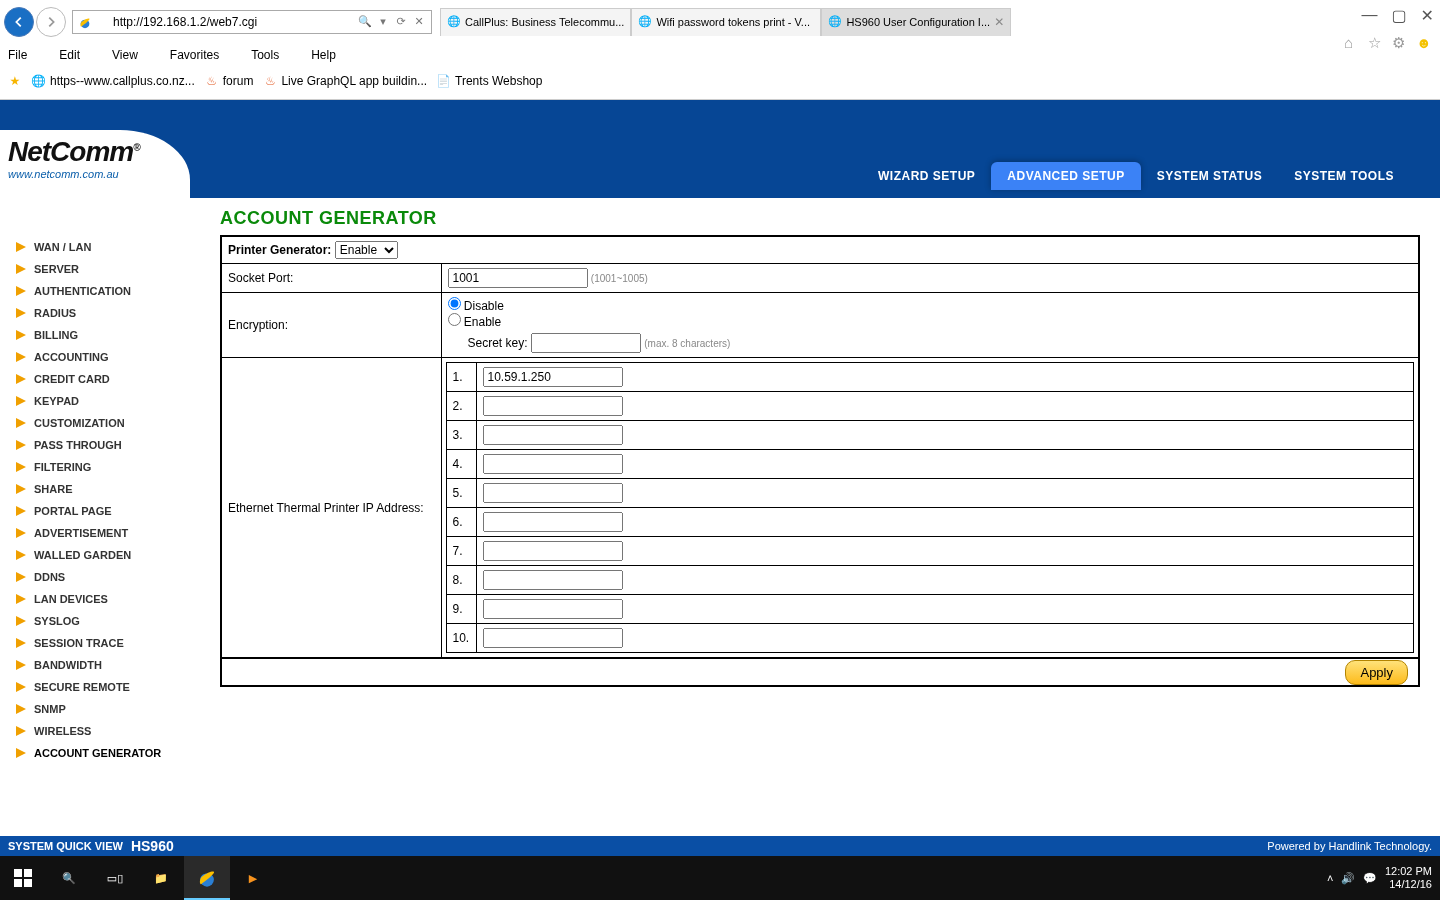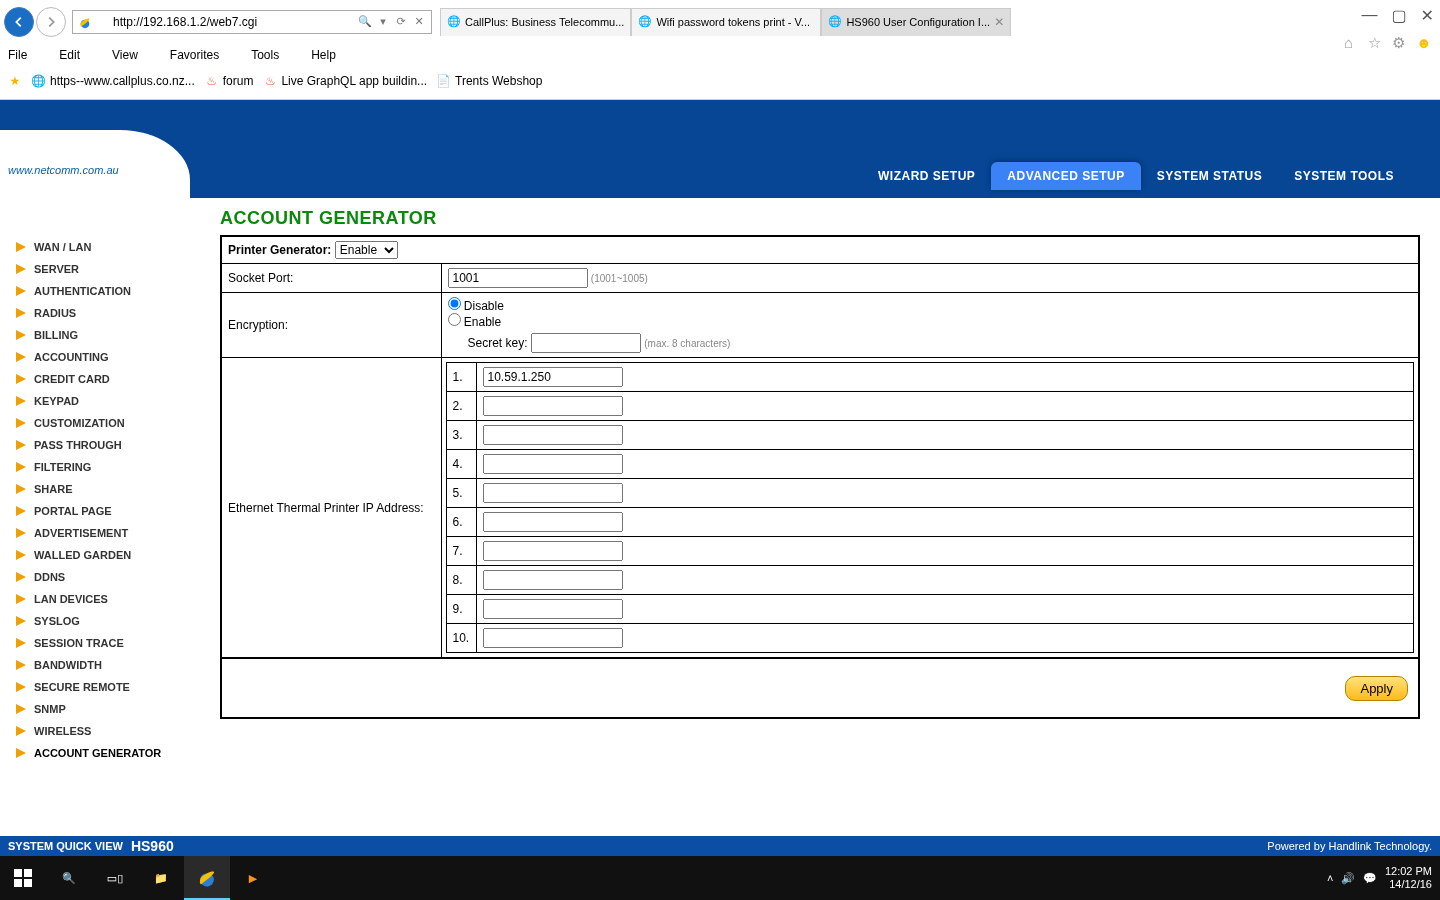--- a/index.html
+++ b/index.html
@@ -32,21 +32,21 @@
 .menu-row span { cursor: pointer; }
 
 .bookmarks-row { display: flex; align-items: center; height: 28px; padding: 0 8px; gap: 10px; font-size: 12px; }
 .bm { display: flex; align-items: center; gap: 4px; cursor: pointer; }
 .bm-ico { width: 14px; height: 14px; display:inline-flex; align-items:center; justify-content:center; }
 
 
 .page-top { height: 98px; background: #064695; position: relative; }
 .logo-area { position: absolute; left: 0; top: 30px; width: 190px; height: 100px; background: #fff; border-top-right-radius: 70px 50px; padding: 6px 8px; }
 .logo-main { font-family: "Arial Black", Arial; font-weight: 900; font-size: 28px; font-style: italic; letter-spacing: -1px; color: #111; }
-.logo-sub { font-size: 11px; color: #0a5eaa; font-style: italic; margin-top: 28px; }
+.logo-sub { font-size: 11px; color: #0a5eaa; font-style: italic; }
 .logo-r { font-size: 10px; vertical-align: super; }
 
 .main-nav { position: absolute; right: 30px; bottom: 8px; display: flex; gap: 0; height: 28px; align-items: center; }
 .main-nav .navitem { color: #fff; font-weight: bold; font-size: 12px; padding: 7px 16px; cursor: pointer; letter-spacing: .5px; }
 .main-nav .navitem.active { background: #3b82f6; border-radius: 6px 6px 0 0; box-shadow: 0 -1px 6px rgba(0,0,0,.3); }
 
 .page-body { display: flex; background: #fff; height: 700px; }
 .sidebar { width: 210px; padding: 16px 8px 8px 16px; }
 .sidebar .item { display: flex; align-items: center; gap: 8px; height: 22px; cursor: pointer; font-size: 11px; font-weight: bold; color: #333; }
 .sidebar .item.active { color: #000; }
@@ -59,21 +59,21 @@
 table.cfg td, table.cfg th { border: 1px solid #000; padding: 4px 6px; font-size: 12px; text-align: left; vertical-align: middle; }
 table.cfg .label-col { width: 220px; }
 select { font-size: 12px; }
 input[type=text].field { height: 20px; font-size: 12px; padding: 1px 3px; }
 .note { color: #888; font-size: 10px; }
 
 .inner-table { width: 100%; border-collapse: collapse; }
 .inner-table td { border: 1px solid #000; padding: 3px 6px; font-size: 12px; }
 .inner-table td.num { width: 30px; }
 
-.apply-row { border: 2px solid #000; border-top: none; padding: 10px; text-align: right; height: 60px; display:flex; align-items:center; justify-content:flex-end; }
+.apply-row { border: 2px solid #000; border-top: none; padding: 10px; text-align: right; height: 28px; display:flex; align-items:center; justify-content:flex-end; }
 .apply-btn { background: linear-gradient(#ffe27a,#fdbb1b); border: 1px solid #b38400; border-radius: 10px; padding: 4px 14px; font-size: 13px; font-weight: normal; cursor: pointer; }
 
 .page-footer { position: absolute; left: 0; right: 0; bottom: 44px; height: 20px; background: #0a4fa5; color: #fff; font-size: 11px; display: flex; align-items: center; padding: 0 8px; font-weight: bold; }
 .page-footer .right { margin-left: auto; font-weight: normal; }
 .page-footer strong { font-size: 14px; margin-left: 8px; }
 
 
 .taskbar { position: absolute; left: 0; right: 0; bottom: 0; height: 44px; background: #111; display: flex; align-items: center; color: #fff; }
 .taskbar .tb-btn { width: 46px; height: 44px; display: flex; align-items: center; justify-content: center; cursor: pointer; }
 .taskbar .tb-btn.active { background: #2a2a2a; border-bottom: 2px solid #6cf; }
@@ -163,20 +163,21 @@
       </span>
     <span class="bm">
         <span class="bm-ico">📄</span>
         <span>Trents Webshop</span>
       </span>
   </div>
 </div>
 
 <div class="page-top">
   <div class="logo-area">
+    <div class="logo-main"><span>NetComm</span><span class="logo-r">®</span></div>
     <div class="logo-sub">www.netcomm.com.au</div>
   </div>
   <div class="main-nav">
     <div class="navitem">WIZARD SETUP</div>
     <div class="navitem active">ADVANCED SETUP</div>
     <div class="navitem">SYSTEM STATUS</div>
     <div class="navitem">SYSTEM TOOLS</div>
   </div>
 </div>
 

